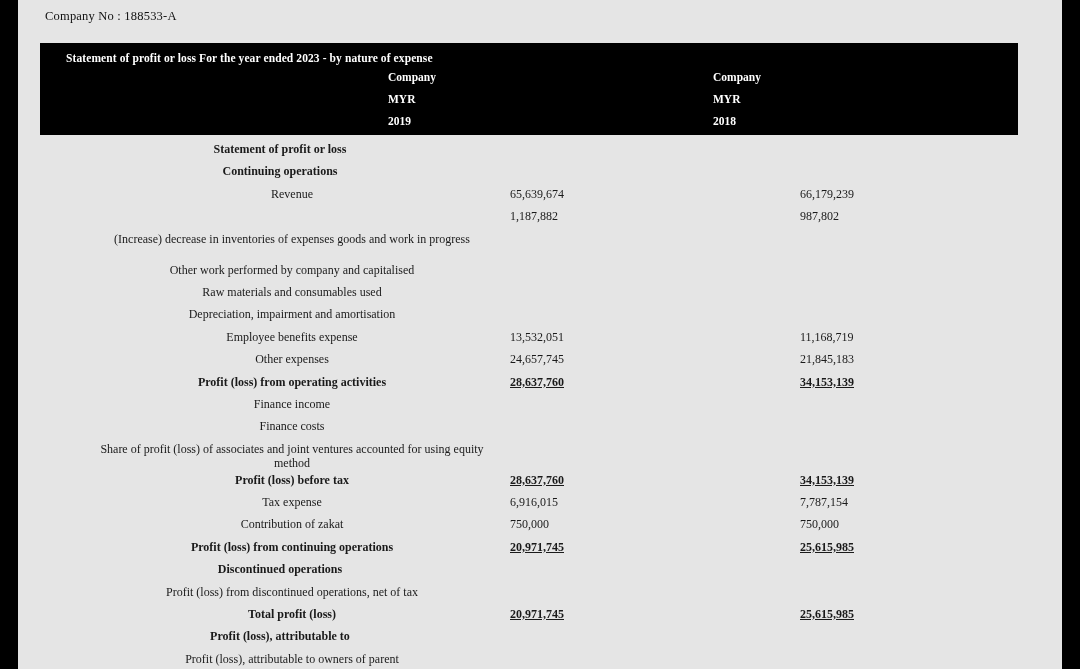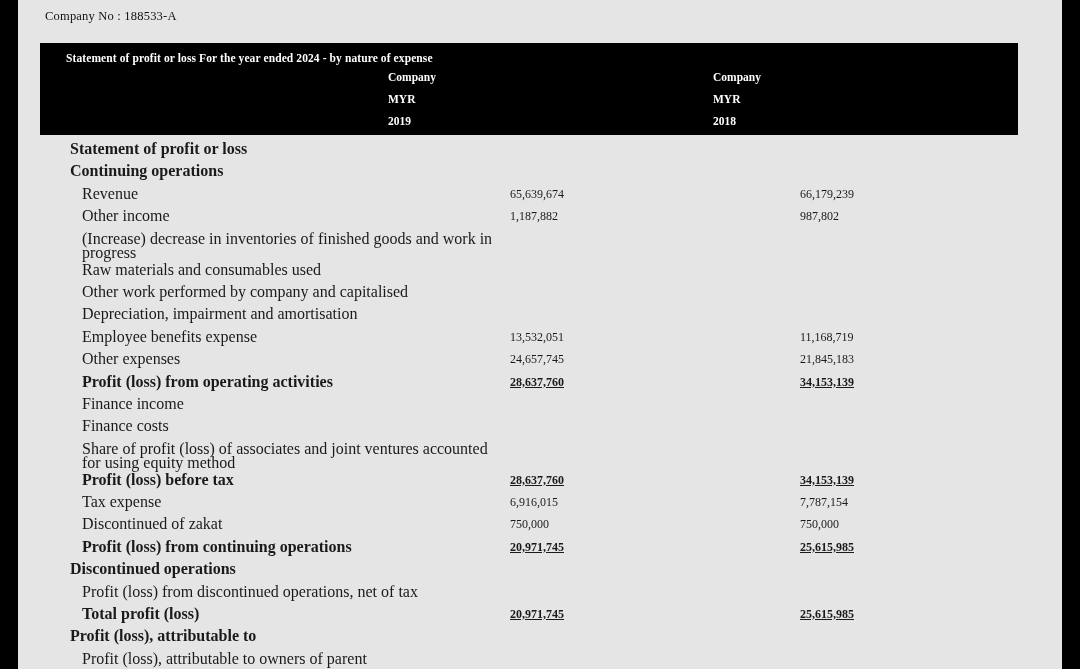--- a/index.html
+++ b/index.html
@@ -69,24 +69,25 @@
     position: relative;
     height: 22.4px;
   }
   .row.tall {
     height: 31px;
   }
   .label {
     position: absolute;
     left: 30px;
     top: 3px;
-    font-size: 16px;
+    font-size: 12px;
     color: #1a1a1a;
     line-height: 14px;
     width: 420px;
+    text-align: center;
   }
   .label.indent-0 {
     left: 30px;
     font-weight: bold;
   }
   .label.indent-1 {
     left: 42px;
   }
   .label.bold {
     font-weight: bold;
@@ -113,21 +114,21 @@
 </head>
 <body>
 
 <div class="page">
 
   <div class="company-no">Company No : 188533-A</div>
 
   <div class="table">
 
     <div class="header-block">
-      <div class="header-title">Statement of profit or loss For the year ended 2024 - by nature of expense</div>
+      <div class="header-title">Statement of profit or loss For the year ended 2023 - by nature of expense</div>
 
       <div class="hcol hcol-1 hline-1">Company</div>
       <div class="hcol hcol-1 hline-2">MYR</div>
       <div class="hcol hcol-1 hline-3">2019</div>
 
       <div class="hcol hcol-2 hline-1">Company</div>
       <div class="hcol hcol-2 hline-2">MYR</div>
       <div class="hcol hcol-2 hline-3">2018</div>
     </div>
 
@@ -141,36 +142,35 @@
           <div class="label indent-0 bold">Continuing operations</div>
           <div class="val val-1 bold"></div>
           <div class="val val-2 bold"></div>
         </div>
         <div class="row">
           <div class="label indent-1">Revenue</div>
           <div class="val val-1">65,639,674</div>
           <div class="val val-2">66,179,239</div>
         </div>
         <div class="row">
-          <div class="label indent-1">Other income</div>
           <div class="val val-1">1,187,882</div>
           <div class="val val-2">987,802</div>
         </div>
         <div class="row tall">
-          <div class="label indent-1">(Increase) decrease in inventories of finished goods and work in progress</div>
+          <div class="label indent-1">(Increase) decrease in inventories of expenses goods and work in progress</div>
+          <div class="val val-1"></div>
+          <div class="val val-2"></div>
+        </div>
+        <div class="row">
+          <div class="label indent-1">Other work performed by company and capitalised</div>
           <div class="val val-1"></div>
           <div class="val val-2"></div>
         </div>
         <div class="row">
           <div class="label indent-1">Raw materials and consumables used</div>
-          <div class="val val-1"></div>
-          <div class="val val-2"></div>
-        </div>
-        <div class="row">
-          <div class="label indent-1">Other work performed by company and capitalised</div>
           <div class="val val-1"></div>
           <div class="val val-2"></div>
         </div>
         <div class="row">
           <div class="label indent-1">Depreciation, impairment and amortisation</div>
           <div class="val val-1"></div>
           <div class="val val-2"></div>
         </div>
         <div class="row">
           <div class="label indent-1">Employee benefits expense</div>
@@ -206,21 +206,21 @@
           <div class="label indent-1 bold">Profit (loss) before tax</div>
           <div class="val val-1 bold">28,637,760</div>
           <div class="val val-2 bold">34,153,139</div>
         </div>
         <div class="row">
           <div class="label indent-1">Tax expense</div>
           <div class="val val-1">6,916,015</div>
           <div class="val val-2">7,787,154</div>
         </div>
         <div class="row">
-          <div class="label indent-1">Discontinued of zakat</div>
+          <div class="label indent-1">Contribution of zakat</div>
           <div class="val val-1">750,000</div>
           <div class="val val-2">750,000</div>
         </div>
         <div class="row">
           <div class="label indent-1 bold">Profit (loss) from continuing operations</div>
           <div class="val val-1 bold">20,971,745</div>
           <div class="val val-2 bold">25,615,985</div>
         </div>
         <div class="row">
           <div class="label indent-0 bold">Discontinued operations</div>

